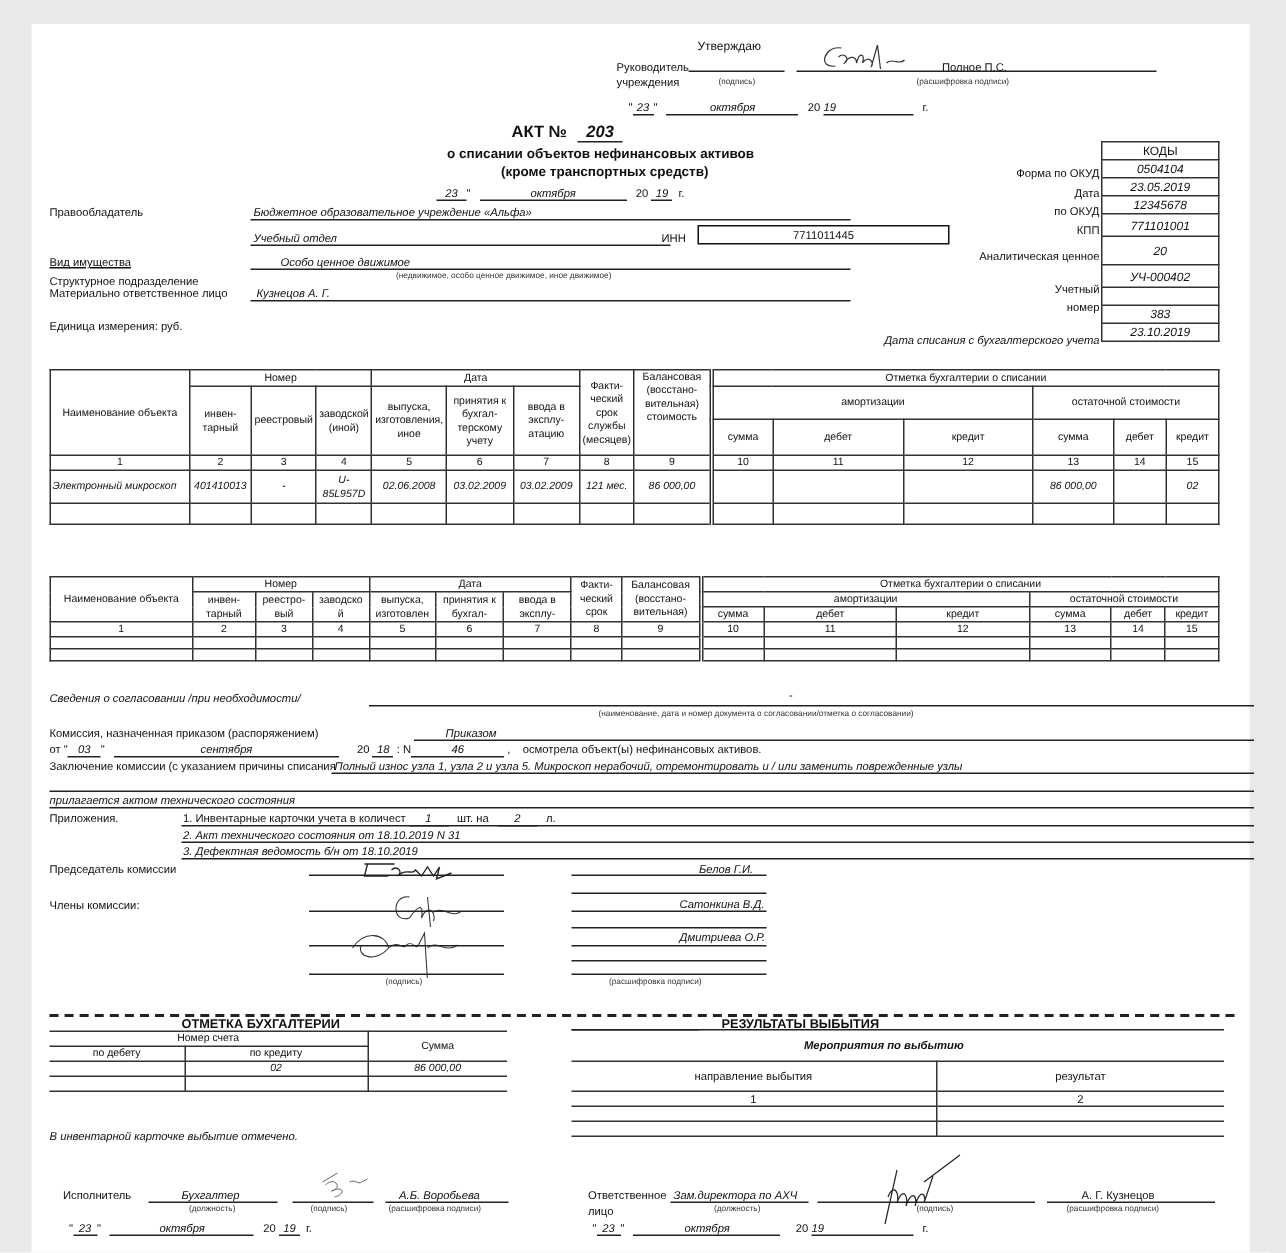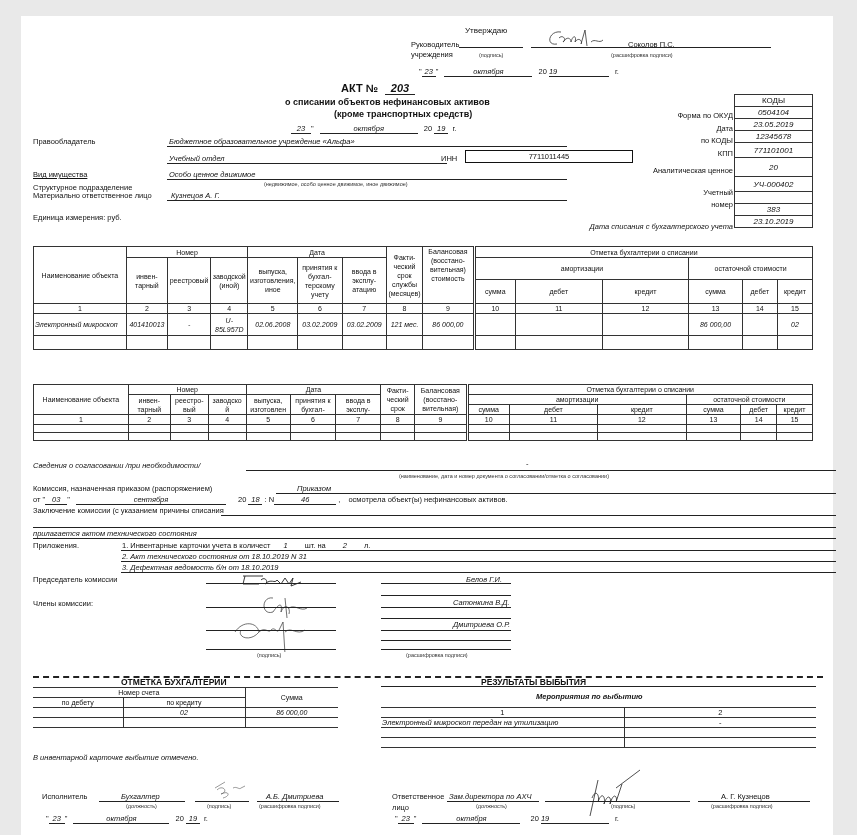--- a/index.html
+++ b/index.html
@@ -26,48 +26,48 @@
 
   <div class="abs f9" style="left:444px;top:10px;">Утверждаю</div>
   <div class="abs f8" style="left:390px;top:24px;">Руководитель</div>
   <div class="abs f8" style="left:390px;top:34px;">учреждения</div>
   <div class="line" style="left:438px;top:31px;width:64px;"></div>
   <div class="abs f6" style="left:458px;top:36px;">(подпись)</div>
   <svg class="sig" style="left:520px;top:10px;" width="100" height="26">
     <path d="M20 6 C8 4 4 20 16 18 M18 12 C22 8 26 14 22 16 C26 10 30 12 30 16 C32 8 36 10 34 16 C38 10 42 16 40 18 L44 4 L46 20 M50 16 C54 12 58 18 62 14" stroke="#333" fill="none" stroke-width="0.8"></path>
   </svg>
   <div class="line" style="left:510px;top:31px;width:240px;"></div>
-  <div class="abs f8" style="left:607px;top:24px;">Соколов П.С.</div>
+  <div class="abs f8" style="left:607px;top:24px;">Полное П.С.</div>
   <div class="abs f6" style="left:590px;top:36px;">(расшифровка подписи)</div>
   <div class="abs f8" style="left:398px;top:51px;">
     "<span class="uline it" style="width:14px;">23</span>"
     <span class="uline it" style="width:88px;margin-left:4px;">октября</span>
     <span style="margin-left:4px;">20</span>
     <span class="uline it" style="width:60px;text-align:left;">19</span>
     <span style="margin-left:4px;">г.</span>
   </div>
 
   <div class="abs b" style="left:320px;top:66px;font-size:11px;">
     <span>АКТ №</span>
     <span class="uline it" style="width:30px;margin-left:4px;">203</span>
   </div>
-  <div class="abs b" style="left:264px;top:81px;font-size:9px;">о списании объектов нефинансовых активов</div>
+  <div class="abs b" style="left:277px;top:81px;font-size:9px;">о списании объектов нефинансовых активов</div>
   <div class="abs b" style="left:313px;top:93px;font-size:9px;">(кроме транспортных средств)</div>
   <div class="abs f8" style="left:270px;top:108px;">
     <span class="uline it" style="width:20px;">23</span>"
     <span class="uline it" style="width:98px;margin-left:4px;">октября</span>
     <span style="margin-left:4px;">20</span>
     <span class="uline it" style="width:14px;">19</span>
     <span style="margin-left:2px;">г.</span>
   </div>
 
   <div class="abs f8" style="right:100px;top:95px;text-align:right;">
     <div style="height:13px;">Форма по ОКУД</div>
     <div style="height:12px;">Дата</div>
-    <div style="height:13px;">по КОДЫ</div>
+    <div style="height:13px;">по ОКУД</div>
     <div style="height:17px;">КПП</div>
     <div style="height:22px;">Аналитическая ценное</div>
     <div style="height:12px;">Учетный</div>
     <div style="height:22px;">номер</div>
     <div class="it">Дата списания с бухгалтерского учета</div>
   </div>
   <table class="grid codes" style="left:713px;top:78px;width:79px;">
     <tbody>
         <tr>
           <td style="font-style:normal;">КОДЫ</td>
@@ -106,21 +106,21 @@
   <div class="abs f8 it" style="left:148px;top:121px;">Бюджетное образовательное учреждение «Альфа»</div>
   <div class="line" style="left:146px;top:130px;width:400px;"></div>
 
   <div class="abs f8" style="left:12px;top:138px;margin-top:29px;">Структурное подразделение</div>
   <div class="abs f8 it" style="left:148px;top:138px;">Учебный отдел</div>
   <div class="line" style="left:146px;top:147px;width:280px;"></div>
   <div class="abs f8" style="left:420px;top:138px;">ИНН</div>
   <div class="abs f8" style="left:444px;top:134px;width:166px;height:11px;border:1.5px solid #111;text-align:center;line-height:11px;">7711011445</div>
 
   <div class="abs f8" style="left:12px;top:154px;text-decoration:underline;">Вид имущества</div>
-  <div class="abs f8 it" style="left:148px;top:154px;text-align:right;">Особо ценное движимое</div>
+  <div class="abs f8 it" style="left:166px;top:154px;text-align:right;">Особо ценное движимое</div>
   <div class="line" style="left:146px;top:163px;width:400px;"></div>
   <div class="abs f6" style="left:243px;top:165px;">(недвижимое, особо ценное движимое, иное движимое)</div>
 
   <div class="abs f8" style="left:12px;top:175px;">Материально ответственное лицо</div>
   <div class="abs f8 it" style="left:150px;top:175px;">Кузнецов А. Г.</div>
   <div class="line" style="left:146px;top:184px;width:400px;"></div>
 
   <div class="abs f8" style="left:12px;top:197px;">Единица измерения: руб.</div>
 
   <table class="grid" style="left:12px;top:230px;width:780px;">
@@ -333,20 +333,21 @@
   <div class="abs f8" style="left:12px;top:479px;">
     <span>от "</span><span class="uline it" style="width:22px;">03</span>"
     <span class="uline it" style="width:150px;margin-left:4px;">сентября</span>
     <span style="margin-left:10px;">20</span>
     <span class="uline it" style="width:14px;">18</span> :
     <span>N</span><span class="uline it" style="width:62px;">46</span> ,
     <span style="margin-left:6px;">осмотрела объект(ы) нефинансовых активов.</span>
   </div>
 
   <div class="abs f8" style="left:12px;top:490px;">Заключение комиссии (с указанием причины списания</div>
+  <div class="abs f8 it" style="left:202px;top:490px;">Полный износ узла 1, узла 2 и узла 5. Микроскоп нерабочий, отремонтировать и / или заменить поврежденные узлы</div>
   <div class="line" style="left:200px;top:499px;width:615px;"></div>
   <div class="line" style="left:12px;top:511px;width:803px;"></div>
   <div class="abs f8 it" style="left:12px;top:513px;">прилагается актом технического состояния</div>
   <div class="line" style="left:12px;top:522px;width:803px;"></div>
 
   <div class="abs f8" style="left:12px;top:525px;">Приложения.</div>
   <div class="abs f8" style="left:101px;top:525px;">
     <span>1. Инвентарные карточки учета в количест</span>
     <span class="uline it" style="width:26px;">1</span>
     <span style="margin-left:4px;">шт. на</span>
@@ -420,48 +421,48 @@
 
   <div class="abs f8" style="left:21px;top:776px;">Исполнитель</div>
   <div class="abs f8 it" style="left:100px;top:776px;">Бухгалтер</div>
   <div class="line" style="left:78px;top:785px;width:86px;"></div>
   <div class="abs f6" style="left:105px;top:787px;">(должность)</div>
   <svg class="sig" style="left:190px;top:760px;" width="40" height="24">
     <path d="M4 12 L14 6 M6 14 C12 8 18 16 10 18 C18 14 20 20 12 22 M22 12 C26 10 28 14 30 12 L34 10" stroke="#555" fill="none" stroke-width="0.6"></path>
   </svg>
   <div class="line" style="left:174px;top:785px;width:54px;"></div>
   <div class="abs f6" style="left:186px;top:787px;">(подпись)</div>
-  <div class="abs f8 it" style="left:245px;top:776px;">А.Б. Дмитриева</div>
+  <div class="abs f8 it" style="left:245px;top:776px;">А.Б. Воробьева</div>
   <div class="line" style="left:236px;top:785px;width:82px;"></div>
   <div class="abs f6" style="left:238px;top:787px;">(расшифровка подписи)</div>
   <div class="abs f8" style="left:25px;top:798px;">
     "<span class="uline it" style="width:16px;">23</span>"
     <span class="uline it" style="width:96px;margin-left:4px;">октября</span>
     <span style="margin-left:4px;">20</span>
     <span class="uline it" style="width:14px;">19</span>
     <span style="margin-left:2px;">г.</span>
   </div>
 
   <div class="line" style="left:360px;top:670px;width:85px;"></div>
   <div class="abs b" style="left:460px;top:661px;font-size:8.5px;">РЕЗУЛЬТАТЫ ВЫБЫТИЯ</div>
   <div class="line" style="left:360px;top:670px;width:435px;"></div>
   <div class="abs f8 it b" style="left:515px;top:676px;">Мероприятия по выбытию</div>
   <table class="grid" style="left:360px;top:691px;width:435px;font-size:7.5px;">
     <colgroup>
         <col style="width:243px">
         <col style="width:192px">
       </colgroup>
     <tbody>
+        <tr style="height:20px;">
+      <td style="border-left:none;">направление выбытия</td>
+      <td style="border-right:none;">результат</td>
+    </tr>
     <tr style="height:9px;">
       <td style="border-left:none;">1</td>
       <td style="border-right:none;">2</td>
-    </tr>
-    <tr style="height:10px;">
-      <td class="it" style="border-left:none;text-align:left;">Электронный микроскоп передан на утилизацию</td>
-      <td style="border-right:none;">-</td>
     </tr>
     <tr style="height:10px;">
       <td style="border-left:none;"></td>
       <td style="border-right:none;"></td>
     </tr>
     <tr style="height:10px;">
       <td style="border-left:none;"></td>
       <td style="border-right:none;"></td>
     </tr>
   </tbody>

